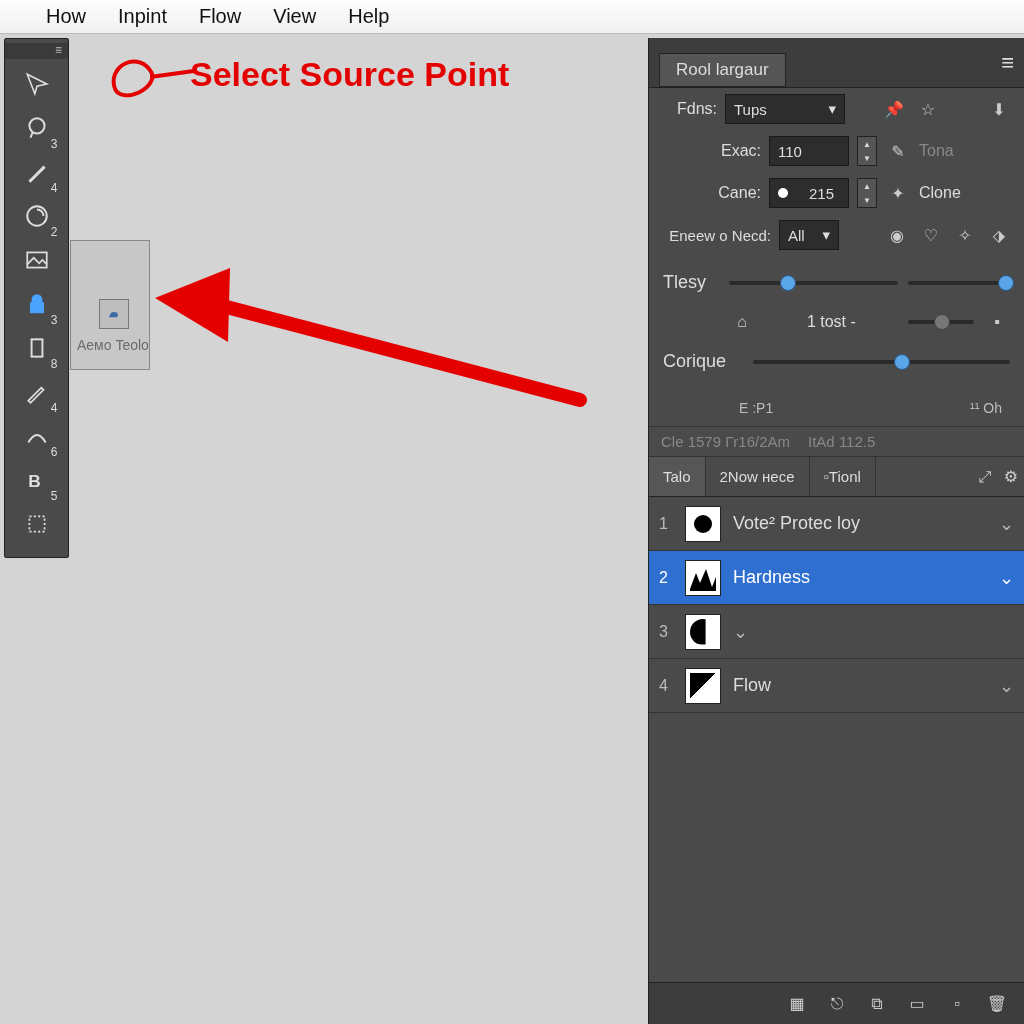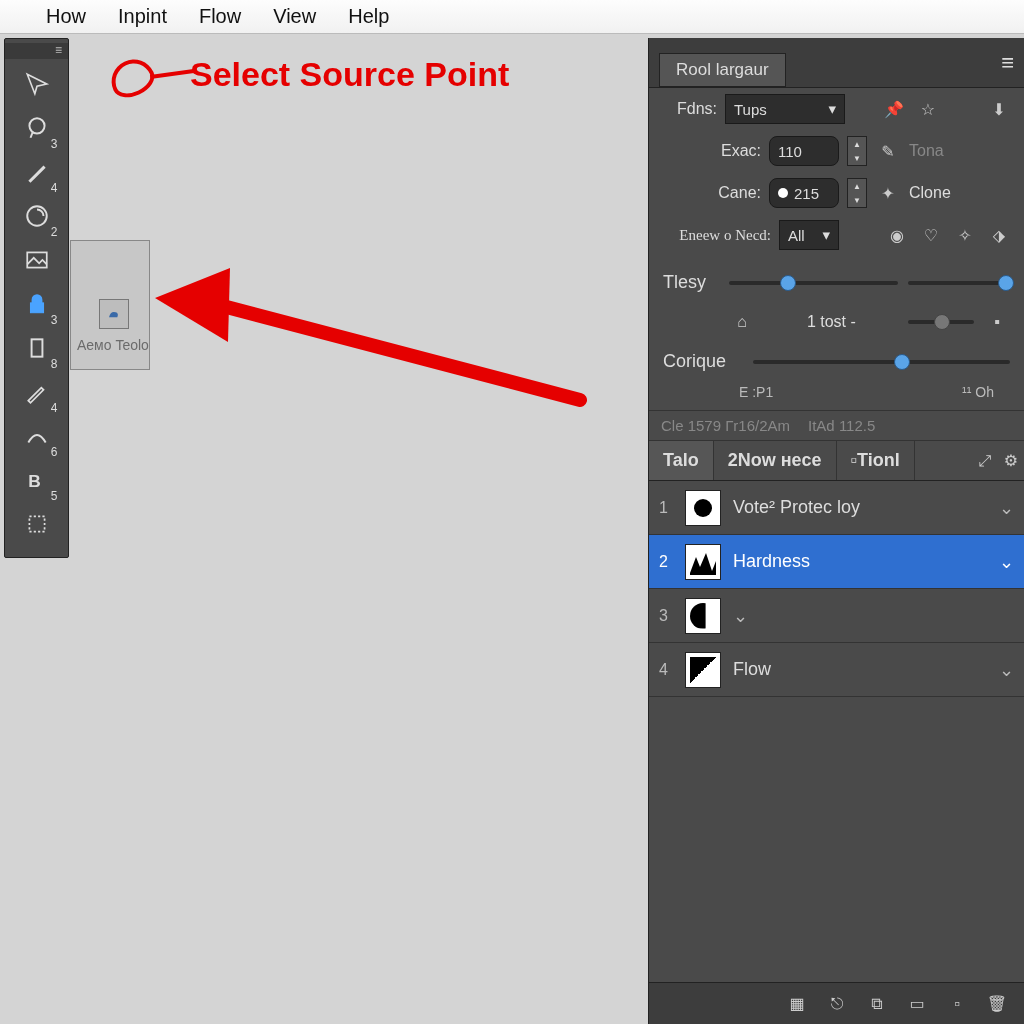--- a/index.html
+++ b/index.html
@@ -31,38 +31,38 @@
 .circle-line { position:absolute; left:150px; top:72px; width:44px; height:4px; background:#e50000; transform:rotate(-8deg);}
 .arrow-svg { position:absolute; left:140px; top:250px; width:460px; height:200px; pointer-events:none; }
 
 
 .rpanel { position:absolute; right:0; top:38px; width:376px; height:986px; background:#4a4a4a; border-left:1px solid #222; color:#ddd; font-size:16px; }
 .rpanel-top { height:50px; background:#3d3d3d; display:flex; align-items:center; padding:0 10px; justify-content:space-between; border-bottom:1px solid #222;}
 .rpanel-top .tab { padding:6px 16px; border:1px solid #222; background:#555; font-size:17px;margin-top:15px;}
 .hamb { font-size:22px; }
 .prow { display:flex; align-items:center; gap:8px; padding:6px 12px; }
 .prow .lbl { width:56px; text-align:right; font-size:16px; }
-.prow .lbl2 { width:110px; text-align:right; font-size:15px;font-family:Liberation Serif, serif;}
+.prow .lbl2 { width:110px; text-align:right; font-size:15px;}
 .select, .numfield { background:#2d2d2d; border:1px solid #1a1a1a; height:30px; display:flex; align-items:center; padding:0 8px; font-size:15px; color:#ddd; }
 .select { width:120px; justify-content:space-between; }
 .select.small{ width:60px;justify-content:space-between;}
-.numfield { width:70px;border-radius:8px; }
+.numfield { width:80px; }
 .stepper { width:20px; height:30px; background:#555; border:1px solid #222; display:flex; flex-direction:column; }
 .stepper div{flex:1; display:flex; align-items:center; justify-content:center; font-size:8px;}
 .icon-btn { width:26px; height:26px; display:flex; align-items:center; justify-content:center; color:#ccc; }
 .sliderrow{ display:flex; align-items:center; gap:10px; padding:8px 14px;}
 .sliderrow .slbl{ width:56px; font-size:18px;}
 .track{ flex:1; height:4px; background:#2a2a2a; position:relative; border-radius:2px;}
 .knob{ position:absolute; top:-6px; width:16px; height:16px; border-radius:50%; background:#5aa4e8; border:1px solid #2a5a8a;}
 .knob.gray{ background:#777; border:1px solid #444;}
-.subrow { display:flex; justify-content:space-between; padding:4px 30px 10px 90px; font-size:14px; color:#bbb;}
+.subrow { display:flex; justify-content:space-between; padding:4px 22px 10px 90px; font-size:14px; color:#bbb;margin-top:16px;}
 .statusline{ padding:6px 12px; font-size:15px; color:#888; border-top:1px solid #333; border-bottom:1px solid #333;}
 .statusline span+span{ margin-left:18px;}
 .tabs2{ display:flex; align-items:center; height:40px; border-bottom:1px solid #222;}
-.tabs2 .t{ padding:0 14px; font-size:18px; height:100%; display:flex; align-items:center; border-right:1px solid #333;font-weight:bold;}
+.tabs2 .t{ padding:0 14px; font-size:15px; height:100%; display:flex; align-items:center; border-right:1px solid #333;}
 .tabs2 .t.on{ background:#565656;}
 .tabs2 .spacer{flex:1;}
 .layers{}
 .layer{ display:flex; align-items:center; height:54px; border-bottom:1px solid #333; padding:0 10px; gap:12px;}
 .layer.sel{ background:#2f6fd0; color:#fff;}
 .layer .num{ width:14px; font-size:16px; color:#bbb;}
 .layer.sel .num{ color:#fff;}
 .thumb{ width:36px; height:36px; background:#fff; border:1px solid #222; display:flex; align-items:center; justify-content:center;}
 .layer .name{ flex:1; font-size:18px;}
 .chev{ font-size:18px; color:#bbb;}
@@ -196,21 +196,21 @@
     <div class="stepper">
         <div>▲</div>
         <div>▼</div>
       </div>
     <div class="icon-btn">✎</div>
     <span style="color:#888">Tona</span>
   </div>
 
   <div class="prow">
     <span class="lbl" style="width:100px">Cane:</span>
-    <div class="numfield" style="display:flex;gap:6px;align-items:center">
+    <div class="numfield" style="display:flex;gap:21px;align-items:center">
         <span style="width:10px;height:10px;border-radius:50%;background:#fff;display:inline-block"></span>
         <span>215</span>
       </div>
     <div class="stepper">
         <div>▲</div>
         <div>▼</div>
       </div>
     <div class="icon-btn">✦</div>
     <span>Clone</span>
   </div>

